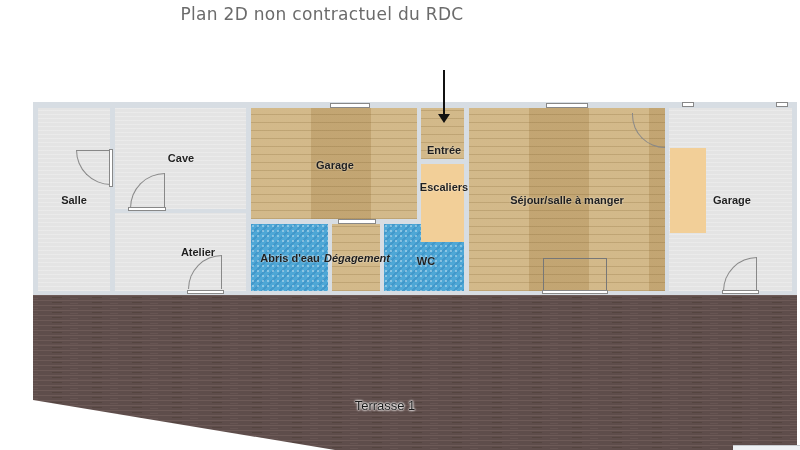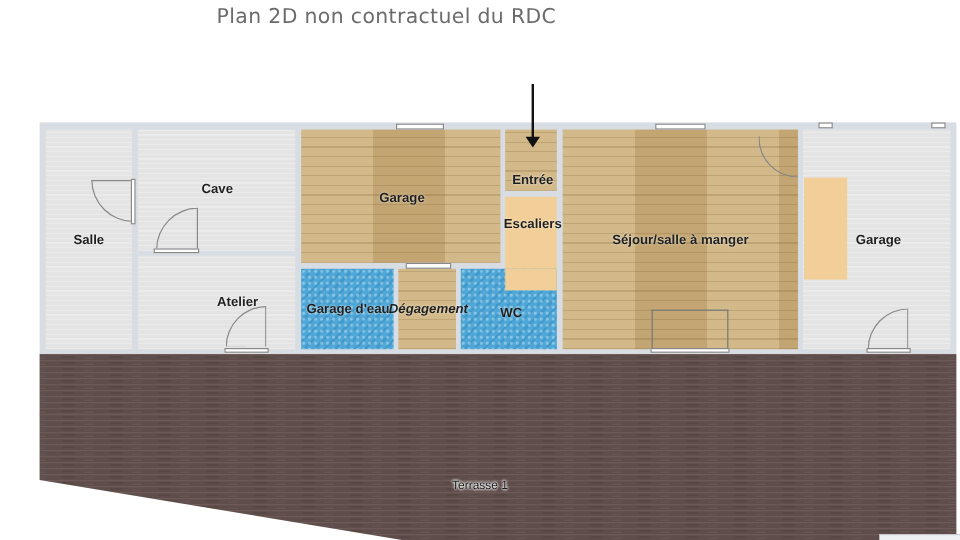--- a/index.html
+++ b/index.html
@@ -51,22 +51,22 @@
     position: absolute; box-sizing: border-box;
     border: 1px solid #888;
   }
   .door-sill {
     position: absolute; background: #ffffff; border: 1px solid #888; box-sizing: border-box;
   }
   .terrace {
     position: absolute; left: 0; top: 0; width: 800px; height: 450px;
   }
   .terrace-label {
-    position: absolute; left: 400px; top: 405px; transform: translate(-50%, -50%);
-    font-size: 10px; color: #1a1a1a; white-space: nowrap;
+    position: absolute; left: 385px; top: 405px; transform: translate(-50%, -50%);
+    font-size: 13px; color: #1a1a1a; white-space: nowrap;
     text-shadow: 0 0 2px #fff, 0 0 2px #fff, 0 0 3px #fff;
   }
   .arrow-line {
     position: absolute; left: 443px; top: 70px; width: 2px; height: 45px; background: #111;
   }
   .arrow-head {
     position: absolute; left: 438px; top: 114px; width: 0; height: 0;
     border-left: 6px solid transparent; border-right: 6px solid transparent;
     border-top: 9px solid #111;
   }
@@ -141,17 +141,17 @@
 
 <div class="arrow-line"></div>
 <div class="arrow-head"></div>
 
 <div class="label" style="left:74px;top:200px;">Salle</div>
 <div class="label" style="left:181px;top:158px;">Cave</div>
 <div class="label" style="left:166px;top:252px;margin-left:32px;">Atelier</div>
 <div class="label" style="left:335px;top:165px;">Garage</div>
 <div class="label" style="left:444px;top:135px;margin-top:15px;">Entrée</div>
 <div class="label" style="left:444px;top:187px;">Escaliers</div>
-<div class="label" style="left:290px;top:258px;">Garage d'eau</div>
+<div class="label" style="left:290px;top:258px;">Abris d'eau</div>
 <div class="label" style="left:357px;top:258px;font-style:italic;">Dégagement</div>
 <div class="label" style="left:426px;top:261px;">WC</div>
 <div class="label" style="left:567px;top:200px;">Séjour/salle à manger</div>
 <div class="label" style="left:732px;top:200px;">Garage</div>
 
 </body></html>

